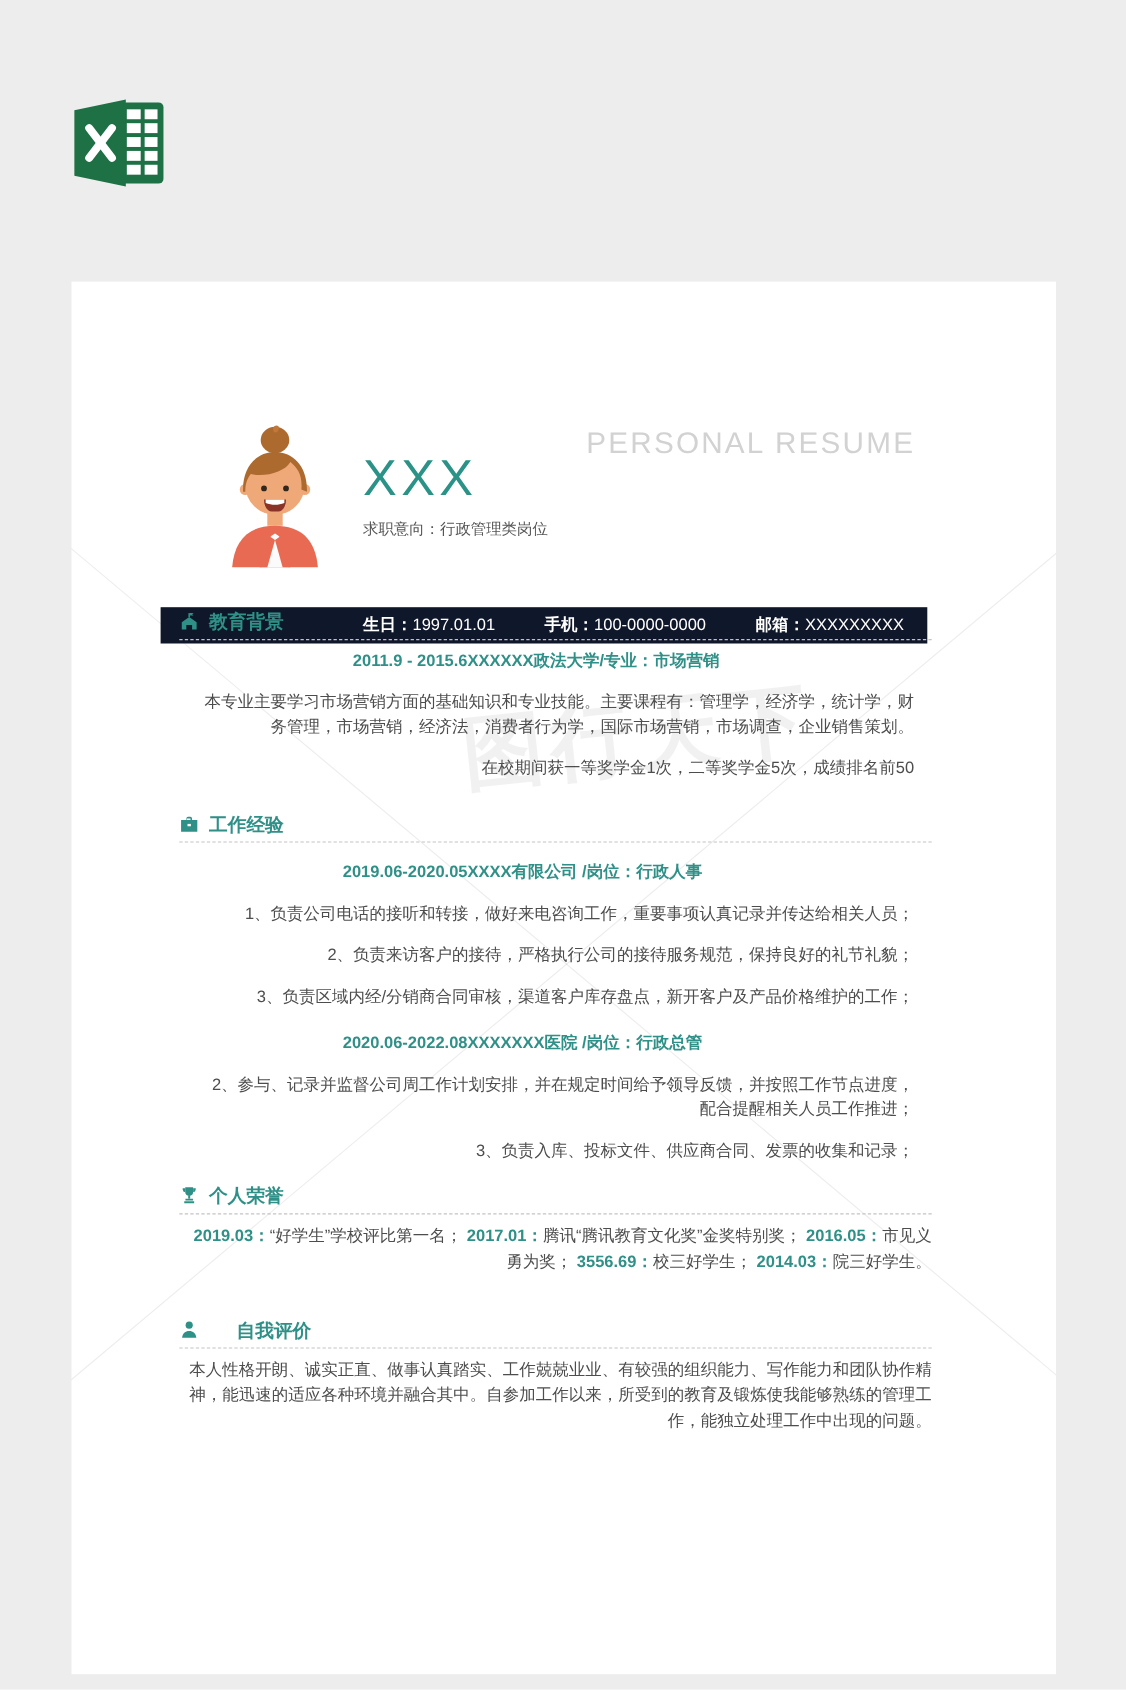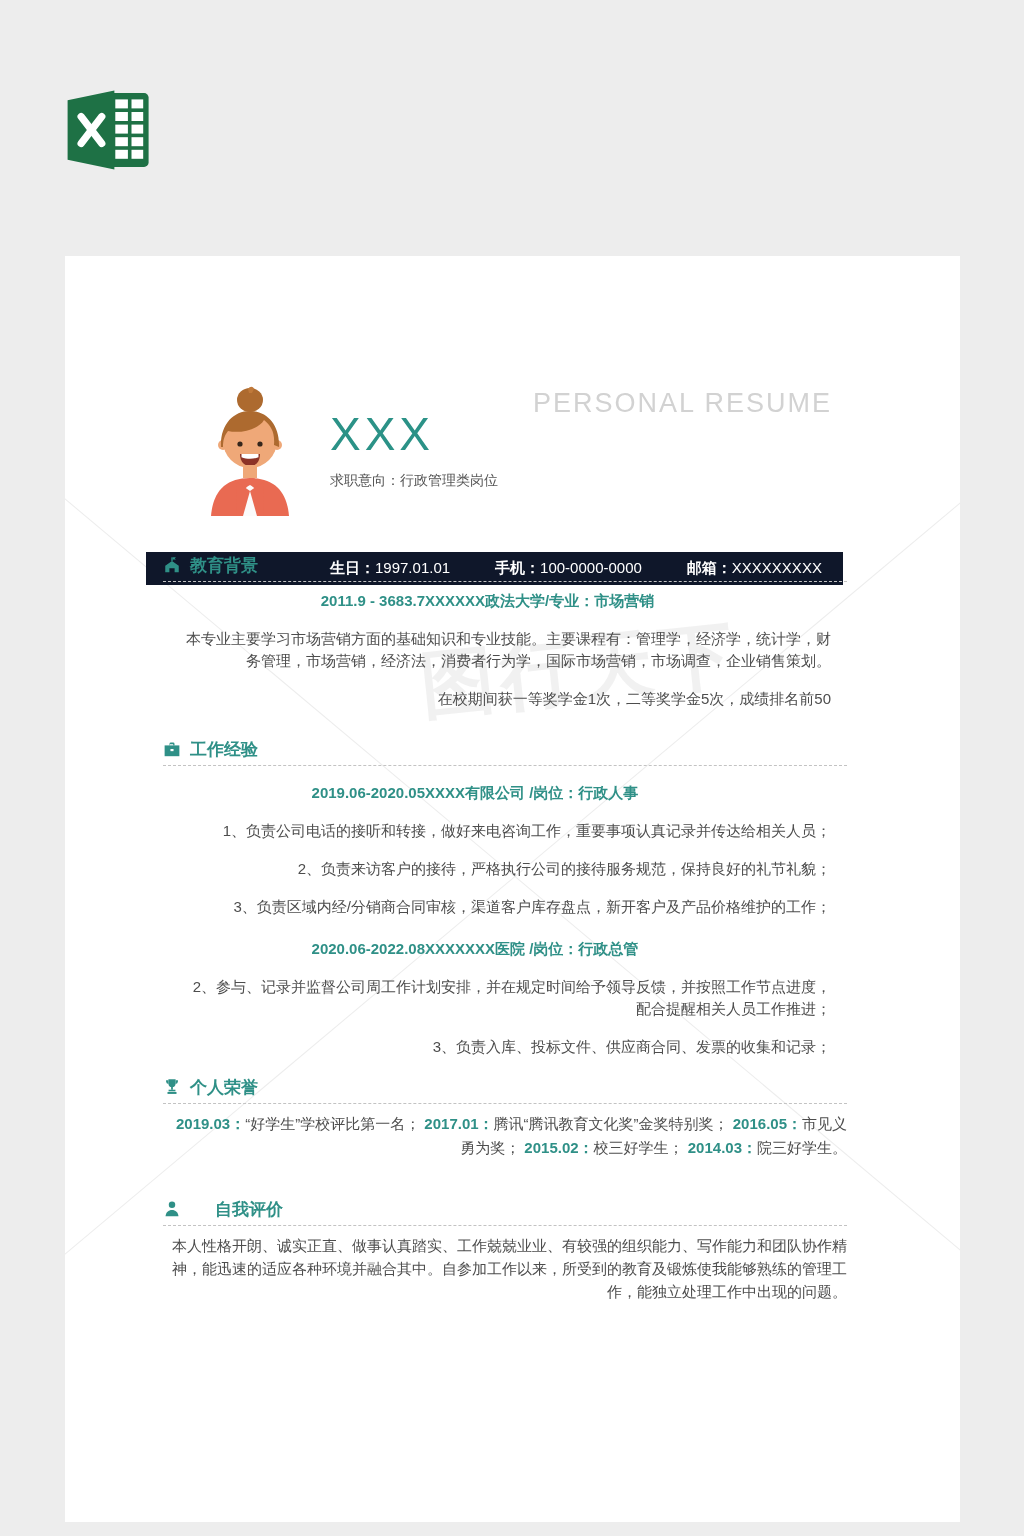--- a/index.html
+++ b/index.html
@@ -110,21 +110,21 @@
     <div class="sec-head">
       <svg width="18" height="18" viewBox="0 0 20 20" fill="#2f9087">
         <rect x="9.2" y="1.5" width="1.6" height="4"></rect>
           <path d="M10.8 1.5h3.6L13 2.8l1.4 1.2h-3.6z"></path>
         <path d="M2.5 18v-7.2L10 5.5l7.5 5.3V18h-4.6v-4.4H7.1V18z"></path>
       </svg>
       <span>教育背景</span>
     </div>
     <div class="rule"></div>
     <div class="entry-row">
-      <span class="entry-date">2011.9 - 3683.7</span>
+      <span class="entry-date">2011.9 - 2015.6</span>
       <span>XXXXXX政法大学/专业：市场营销</span>
     </div>
     <p class="body-text">本专业主要学习市场营销方面的基础知识和专业技能。主要课程有：管理学，经济学，统计学，财务管理，市场营销，经济法，消费者行为学，国际市场营销，市场调查，企业销售策划。</p>
     <p class="body-text">在校期间获一等奖学金1次，二等奖学金5次，成绩排名前50</p>
 
     <div class="sec-head mt26">
       <svg width="18" height="18" viewBox="0 0 20 20" fill="#2f9087">
         <path d="M7.2 6V4.4A1.6 1.6 0 018.8 2.8h2.4a1.6 1.6 0 011.6 1.6V6h-1.5V4.6h-3.6V6z"></path>
         <path d="M1.8 6h16.4v12H1.8z"></path>
         <rect x="8.3" y="10" width="3.4" height="2.4" fill="#ffffff"></rect>
@@ -161,21 +161,21 @@
         <path d="M6.2 13h7.6v1.8H6.2z"></path>
           <path d="M5 15.5h10v2.2H5z"></path>
       </svg>
       <span>个人荣誉</span>
     </div>
     <div class="rule"></div>
     <p class="honors-text">
       <span class="honor-date">2019.03：</span><span>“好学生”学校评比第一名；</span>
       <span class="honor-date">2017.01：</span><span>腾讯“腾讯教育文化奖”金奖特别奖；</span>
       <span class="honor-date">2016.05：</span><span>市见义勇为奖；</span>
-      <span class="honor-date">2015.02：</span><span>校三好学生；</span>
+      <span class="honor-date">3556.69：</span><span>校三好学生；</span>
       <span class="honor-date">2014.03：</span><span>院三好学生。</span>
     </p>
 
     <div class="sec-head mt36">
       <svg width="18" height="18" viewBox="0 0 20 20" fill="#2f9087">
         <circle cx="10" cy="5.2" r="3.6"></circle>
         <path d="M2.8 18c.3-4.4 3.3-7 7.2-7s6.9 2.6 7.2 7z"></path>
       </svg>
       <span>自我评价</span>
     </div>

